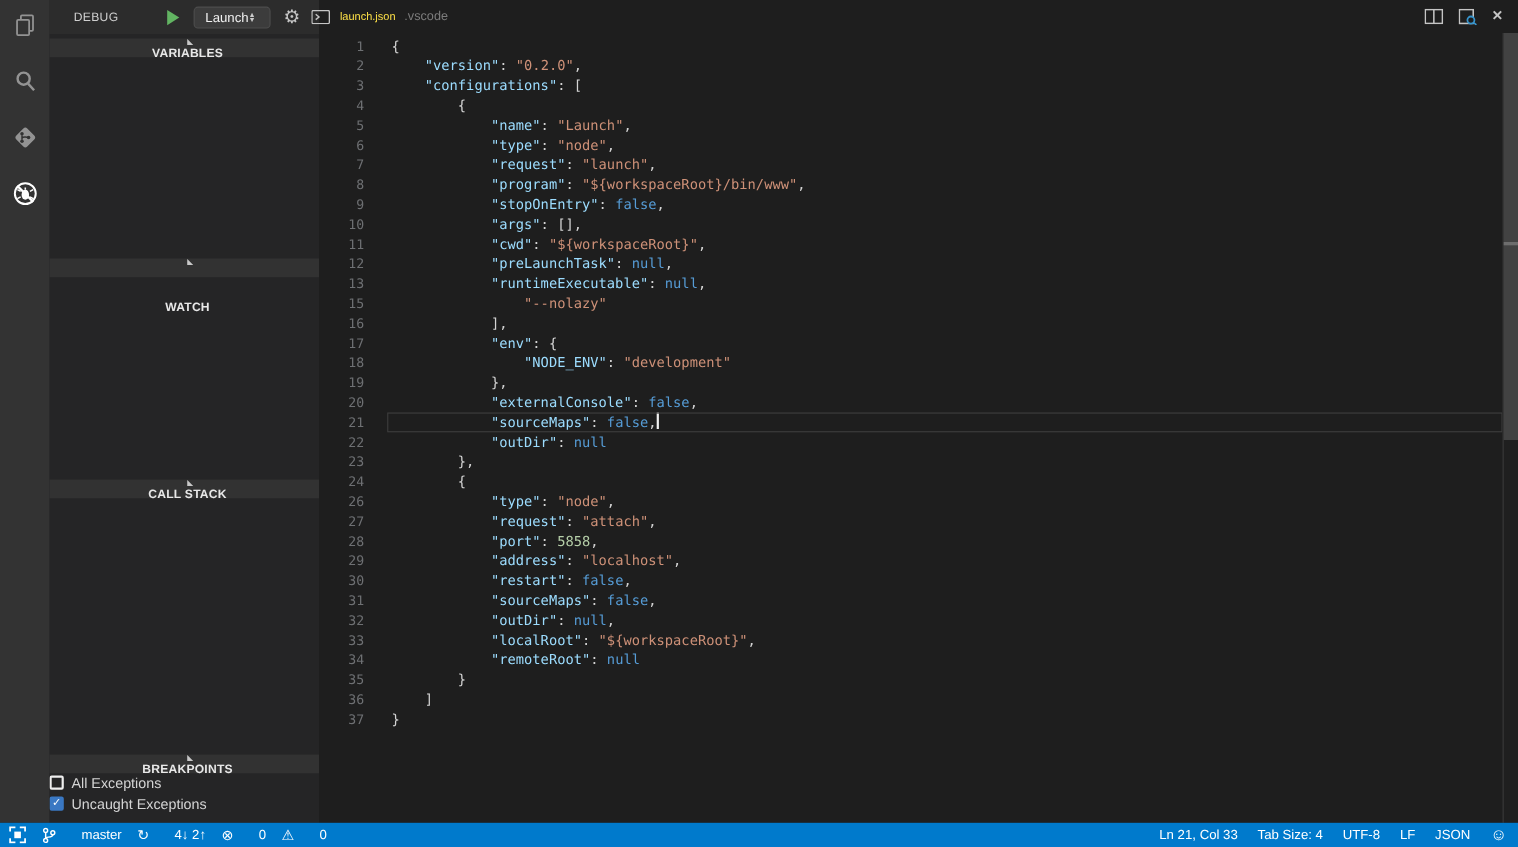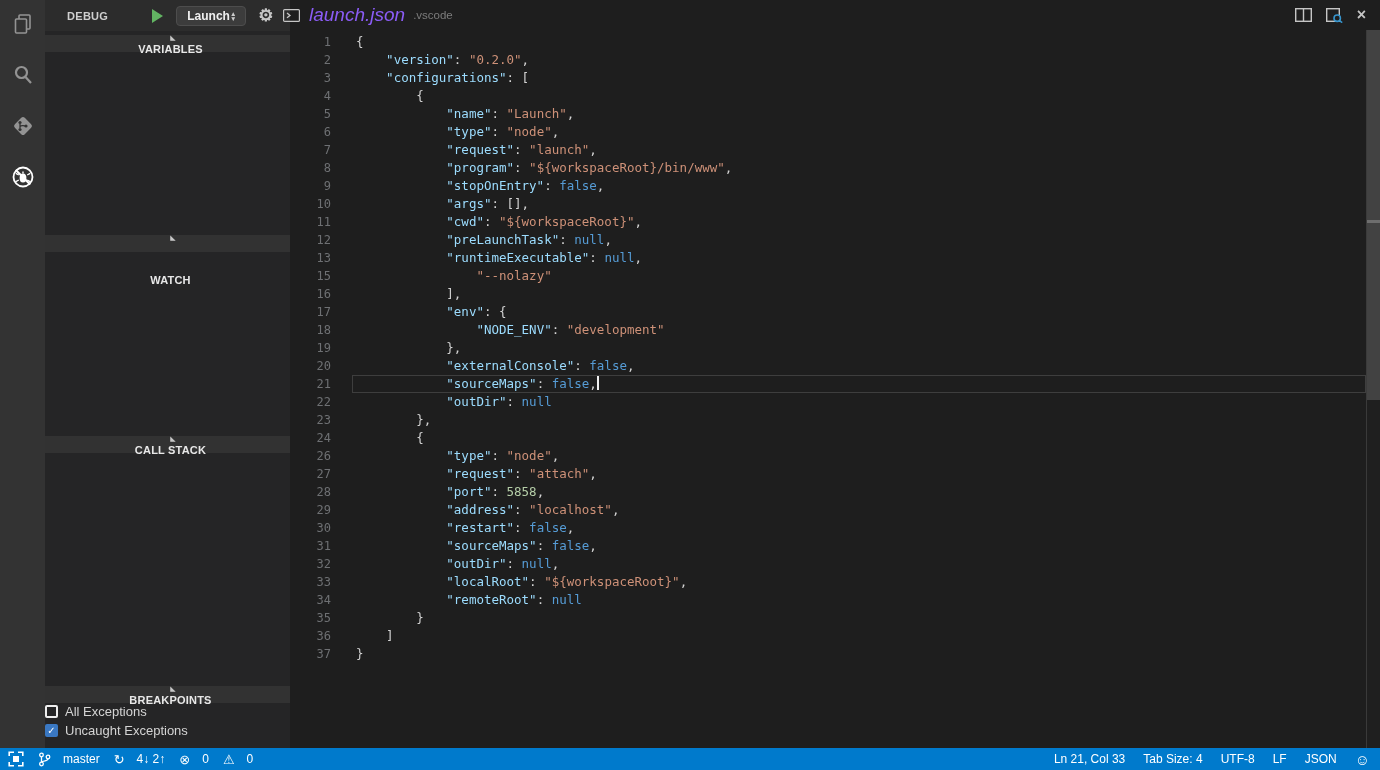--- a/index.html
+++ b/index.html
@@ -9,21 +9,21 @@
 
   
   .activity-bar { position:absolute; left:0; top:0; width:45px; height:748px; background:#333333; z-index:5; }
   .activity-item { height:51px; display:flex; align-items:center; justify-content:center; cursor:pointer; }
   .activity-item svg { opacity:.62; }
   .activity-item.active svg { opacity:1; }
 
   
   .sidebar { position:absolute; left:45px; top:0; width:245px; height:748px; background:#252526; z-index:4; }
   .debug-toolbar { position:absolute; top:0; left:0; width:100%; height:31px; background:#2c2c2c;
-                   display:flex; align-items:center;font-weight:bold; }
+                   display:flex; align-items:center; }
   .debug-title { margin-left:22px; font-size:11px; color:#cfcfcf; letter-spacing:.3px; }
   .play-btn { margin-left:44px; width:0; height:0; border-left:11px solid #62b462;
               border-top:7px solid transparent; border-bottom:7px solid transparent; cursor:pointer; }
   .config-select { margin-left:13px; width:70px; height:20px; background:#3c3c3c; border:1px solid #4d4d4d;
                    border-radius:4px; display:flex; align-items:center; justify-content:space-between;
                    padding:0 18px 0 10px; cursor:pointer; }
   .config-label { font-size:12px; color:#f0f0f0; }
   .spinner { display:flex; flex-direction:column; line-height:5px; font-size:6.5px; color:#cccccc; }
   .gear { margin-left:12px; font-size:17px; color:#c5c5c5; cursor:pointer; line-height:1; }
   .console-btn { margin-left:10px; cursor:pointer; display:flex; }
@@ -37,21 +37,21 @@
   .bp-row { display:flex; align-items:center; height:19px; cursor:pointer; }
   .bp-box { width:13px; height:13px; border:2px solid #eeeeee; border-radius:2px; background:transparent;
             display:flex; align-items:center; justify-content:center; flex:0 0 auto; }
   .bp-box.checked { background:#3a78c3; border-color:#3a78c3; color:#fff; font-size:10px; line-height:1; }
   .bp-label { margin-left:7px; font-size:13px; color:#d4d4d4; }
 
   
   .editor { position:absolute; left:290px; top:0; width:1090px; height:748px; background:#1e1e1e; }
   .editor-titlebar { position:absolute; top:0; left:0; width:100%; height:30px;
                      display:flex; align-items:center; padding:0 14px 0 19px; }
-  .file-name { font-size:19px; color:#8b5cf6;font-style:italic; }
+  .file-name { font-size:10px; color:#fde047; }
   .file-folder { margin-left:8px; font-size:11.5px; color:#7c7c7c; }
   .title-actions { margin-left:auto; display:flex; align-items:center; gap:14px; }
   .title-actions .ticon { cursor:pointer; display:flex; align-items:center; }
   .close-x { font-size:16px; color:#c5c5c5; font-weight:bold; line-height:1; cursor:pointer; }
 
   .code-area { position:absolute; top:30px; left:0; right:14px; bottom:0; padding-top:3px;
                font-family:"DejaVu Sans Mono", monospace; font-size:12.5px; overflow:hidden; }
   .code-row { display:flex; height:18px; line-height:18px; white-space:pre; }
   .gutter { width:62px; padding-right:21px; text-align:right; color:#6e7073; font-size:12px; flex:0 0 auto; cursor:pointer; }
   .code-text { flex:1 1 auto; padding-left:4px; cursor:text; }
@@ -64,21 +64,21 @@
   .scrollbar { position:absolute; top:30px; right:0; width:14px; bottom:0; background:#1f1f1f;
                border-left:1px solid #3a3a3a; }
   .scroll-slider { position:absolute; top:0; left:0; width:100%; height:370px; background:#424242; cursor:pointer; }
   .ruler-cursor-mark { position:absolute; top:190px; left:0; width:100%; height:3px; background:#6d6d6d; }
 
   
   .status-bar { position:absolute; left:0; bottom:0; width:1380px; height:22px; background:#007acc;
                 display:flex; align-items:center; font-size:12px; color:#ffffff; z-index:10; }
   .sb-left { display:flex; align-items:center; gap:14px; padding-left:8px; }
   .sb-right { margin-left:auto; display:flex; align-items:center; gap:18px; padding-right:10px; }
-  .sb-item { display:flex; align-items:center; gap:12px; cursor:pointer; white-space:nowrap; }
+  .sb-item { display:flex; align-items:center; gap:23px; cursor:pointer; white-space:nowrap; }
   .sb-glyph { font-size:13px; line-height:1; }
   .smiley { font-size:15px; line-height:1; }
 </style>
 </head>
 <body>
 
 <div class="app">
 
   <div class="activity-bar">
     <div class="activity-item">

